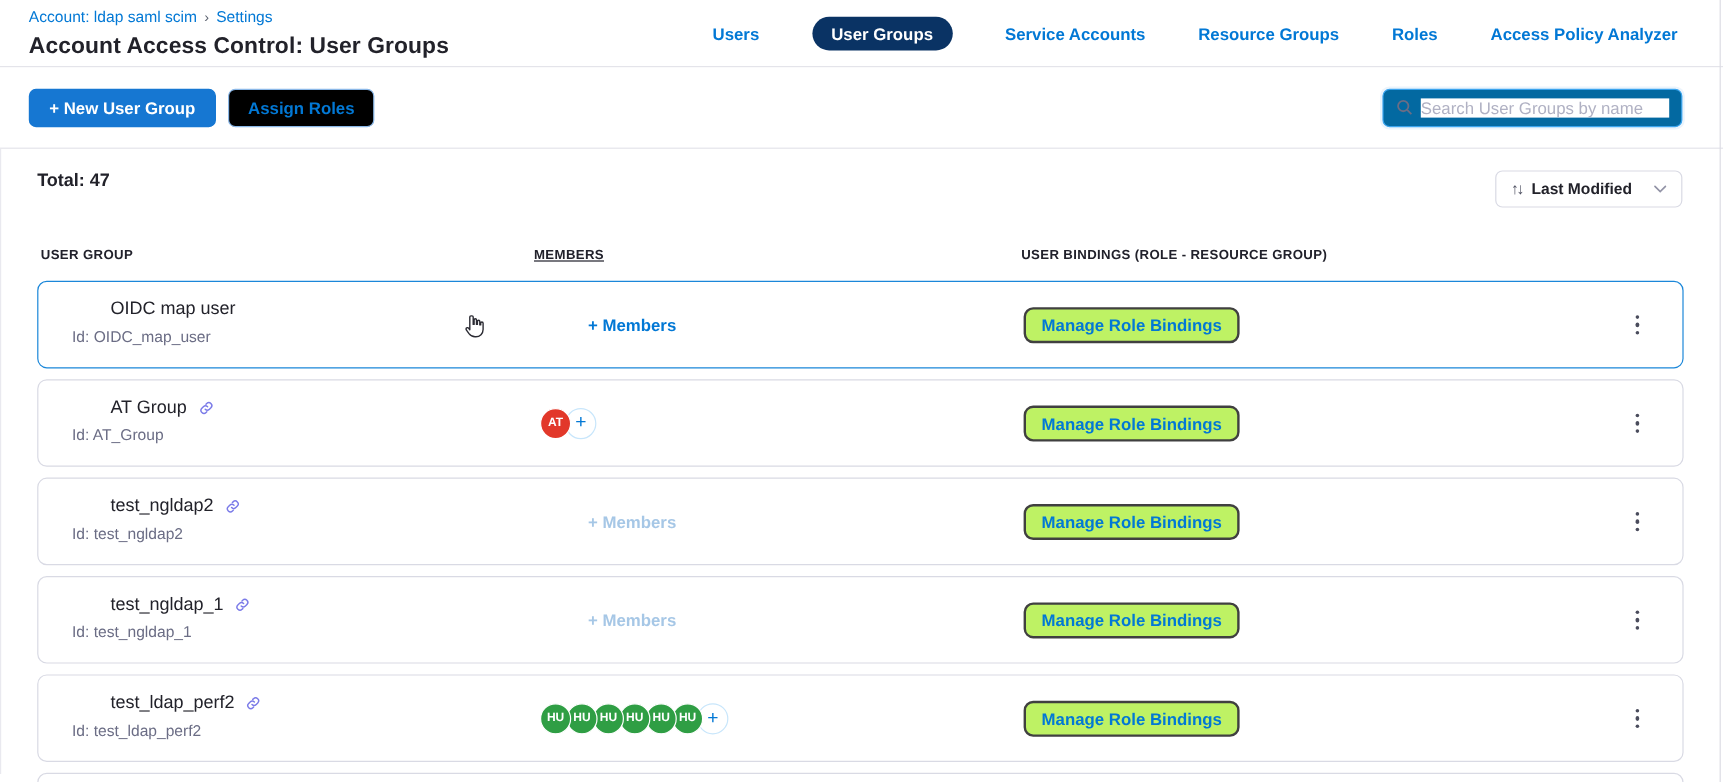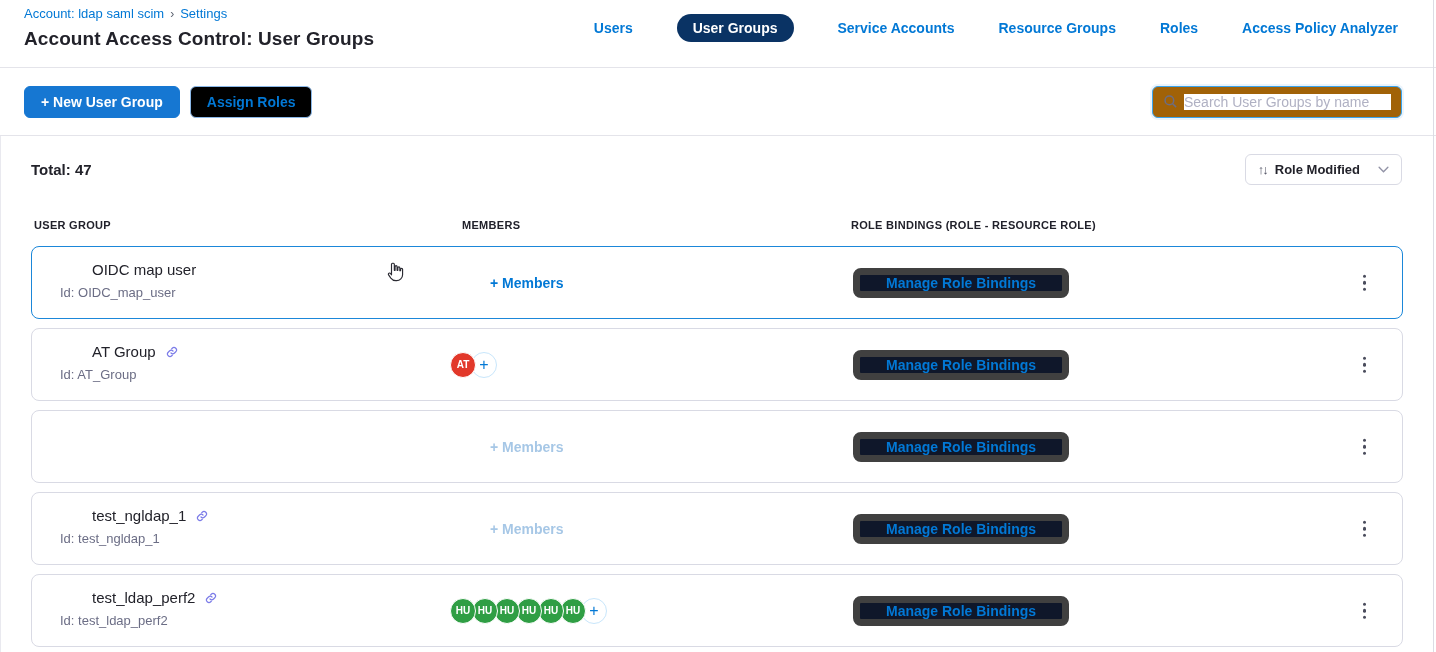--- a/index.html
+++ b/index.html
@@ -5,21 +5,21 @@
   * { margin: 0; padding: 0; box-sizing: border-box; }
   html, body { width: 1436px; height: 652px; overflow: hidden; }
   body {
     font-family: "Liberation Sans", sans-serif;
     background: #ffffff;
     color: #22222a;
     position: relative;
   }
   
   .app-header {
-    height: 68px;
+    height: 56px;
     border-bottom: 1px solid #e4e4ea;
     display: flex;
     justify-content: space-between;
     padding: 6px 38px 0 24px;
   }
   .breadcrumb { font-size: 13px; color: #0278d5; font-weight: 500; }
   .breadcrumb .sep { color: #5c6370; margin: 0 6px; font-size: 12px; }
   .page-title { font-size: 19px; font-weight: 700; margin-top: 7px; letter-spacing: .1px; }
   .nav-tabs { display: flex; align-items: flex-start; gap: 44px; padding-top: 8px; }
   .nav-tab {
@@ -45,52 +45,52 @@
     font-size: 14px; font-weight: 700;
     border-radius: 6px; height: 32px; padding: 0 16px;
     cursor: pointer; line-height: 30px;
   }
   .btn-primary { background: #1677d2; color: #fff; border: 1px solid #1677d2; }
   .btn-outline { background: #000000; color: #0278d5; border: 1px solid #8bb8e8; }
   .search-box {
     width: 250px; height: 32px;
     border: 1px solid #3aa4ee; border-radius: 6px;
     display: flex; align-items: center; gap: 6px;
-    padding: 0 10px; background: #a16207;
+    padding: 0 10px; background: #0369a1;
     box-shadow: 0 0 0 2px rgba(2,120,213,.08);
   }
   .search-box svg { flex: 0 0 auto; }
   .search-box input {
     border: none; outline: none; width: 100%;
     font-size: 14px; color: #22222a;
     font-family: "Liberation Sans", sans-serif;
   }
   .search-box input::placeholder { color: #b0b1c3; }
   
   .content { border-left: 1px solid #e9e9ef; height: 521px; position: relative; }
   .scroll-line { position: absolute; top: 0; right: 2px; width: 1px; height: 652px; background: #dcdce4; z-index: 5; }
   .total-bar {
-    display: flex; justify-content: space-between; align-items: center;
+    display: flex; justify-content: space-between; align-items: flex-start;
     padding: 18px 34px 0 30px;
   }
   .total-label { font-size: 15px; font-weight: 700; }
   .sort-select {
     height: 31px; border: 1px solid #d9dae4; border-radius: 6px; background: #fff;
     display: flex; align-items: center; gap: 8px; padding: 0 12px; cursor: pointer;
   }
   .sort-glyph { font-size: 13px; color: #4f5162; letter-spacing: -2px; }
   .sort-label { font-size: 13px; font-weight: 600; color: #22222a; padding-right: 10px; }
   .col-headers { position: relative; height: 13px; margin-top: 34px; }
   .col-header {
     position: absolute; top: 0;
     font-size: 11px; font-weight: 700; letter-spacing: .3px; color: #21212b;
     white-space: nowrap;
   }
   .col-usergroup { left: 33px; }
-  .col-members  { left: 461px; }
+  .col-members  { left: 444px; text-decoration: underline; }
   .col-roles    { left: 850px; }
   
   .rows { margin: 14px 33px 0 30px; }
   .row {
     position: relative;
     height: 73px; margin-bottom: 9px;
     background: #fff;
     border: 1px solid #d9dae4; border-radius: 8px;
     cursor: pointer;
   }
@@ -126,23 +126,23 @@
   .add-member-btn {
     width: 26px; height: 26px; border-radius: 50%;
     background: #fff; border: 1px solid #c8e6fb;
     color: #0278d5; font-size: 16px; font-weight: 500; line-height: 22px;
     margin-left: -5px; cursor: pointer; z-index: 0;
     display: flex; align-items: center; justify-content: center;
     font-family: "Liberation Sans", sans-serif;
   }
   .btn-manage {
     position: absolute; left: 821px; top: 50%; transform: translateY(-50%);
-    background: #0f172a; color: #0278d5;
-    border: 7px solid #404040; border-radius: 8px;
-    font-size: 14px; font-weight: 700; height: 30px; padding: 0 26px;
+    background: #bef264; color: #0278d5;
+    border: 2px solid #404040; border-radius: 8px;
+    font-size: 14px; font-weight: 700; height: 30px; padding: 0 13px;
     cursor: pointer; font-family: "Liberation Sans", sans-serif;
   }
   .kebab {
     position: absolute; right: 30px; top: 50%; transform: translateY(-50%);
     display: flex; flex-direction: column; gap: 3px;
     padding: 6px; cursor: pointer;
   }
   .kebab span { width: 3.5px; height: 3.5px; border-radius: 50%; background: #4a4c5c; }
   .row-ghost { height: 73px; border: 1px solid #d9dae4; border-radius: 8px; background: #fff; }
   
@@ -180,31 +180,31 @@
       </svg>
     <input type="text" autofocus="" placeholder="Search User Groups by name" style="">
   </div>
 </div>
 
 <div class="content">
   <div class="total-bar">
     <span class="total-label">Total: 47</span>
     <div class="sort-select">
       <span class="sort-glyph">↑↓</span>
-      <span class="sort-label">Role Modified</span>
+      <span class="sort-label">Last Modified</span>
       <svg width="11" height="7" viewBox="0 0 12 8" fill="none" stroke="#9293a6" stroke-width="1.6" stroke-linecap="round">
           <path d="M1 1.5 L6 6.5 L11 1.5"></path>
         </svg>
     </div>
   </div>
 
   <div class="col-headers">
     <span class="col-header col-usergroup">USER GROUP</span>
     <span class="col-header col-members">MEMBERS</span>
-    <span class="col-header col-roles">ROLE BINDINGS (ROLE - RESOURCE ROLE)</span>
+    <span class="col-header col-roles">USER BINDINGS (ROLE - RESOURCE GROUP)</span>
   </div>
 
   <div class="rows">
 
     <div class="row selected">
       <div class="row-info">
         <div class="row-name-line">
           <span class="row-name">OIDC map user</span>
         </div>
         <span class="row-id">Id: OIDC_map_user</span>
@@ -239,20 +239,30 @@
       </div>
       <button class="btn-manage">Manage Role Bindings</button>
       <div class="kebab">
           <span></span>
           <span></span>
           <span></span>
         </div>
     </div>
 
     <div class="row">
+      <div class="row-info">
+        <div class="row-name-line">
+          <span class="row-name">test_ngldap2</span>
+          <svg width="12" height="12" viewBox="0 0 24 24" fill="none" stroke="#7b7be8" stroke-width="2.4" stroke-linecap="round">
+              <path d="M10 14a5 5 0 0 0 7.07 0l2.5-2.5a5 5 0 0 0-7.07-7.07l-1.2 1.2"></path>
+              <path d="M14 10a5 5 0 0 0-7.07 0l-2.5 2.5a5 5 0 0 0 7.07 7.07l1.2-1.2"></path>
+            </svg>
+        </div>
+        <span class="row-id">Id: test_ngldap2</span>
+      </div>
       <div class="cell-members">
         <button class="members-link disabled">+ Members</button>
       </div>
       <button class="btn-manage">Manage Role Bindings</button>
       <div class="kebab">
           <span></span>
           <span></span>
           <span></span>
         </div>
     </div>

